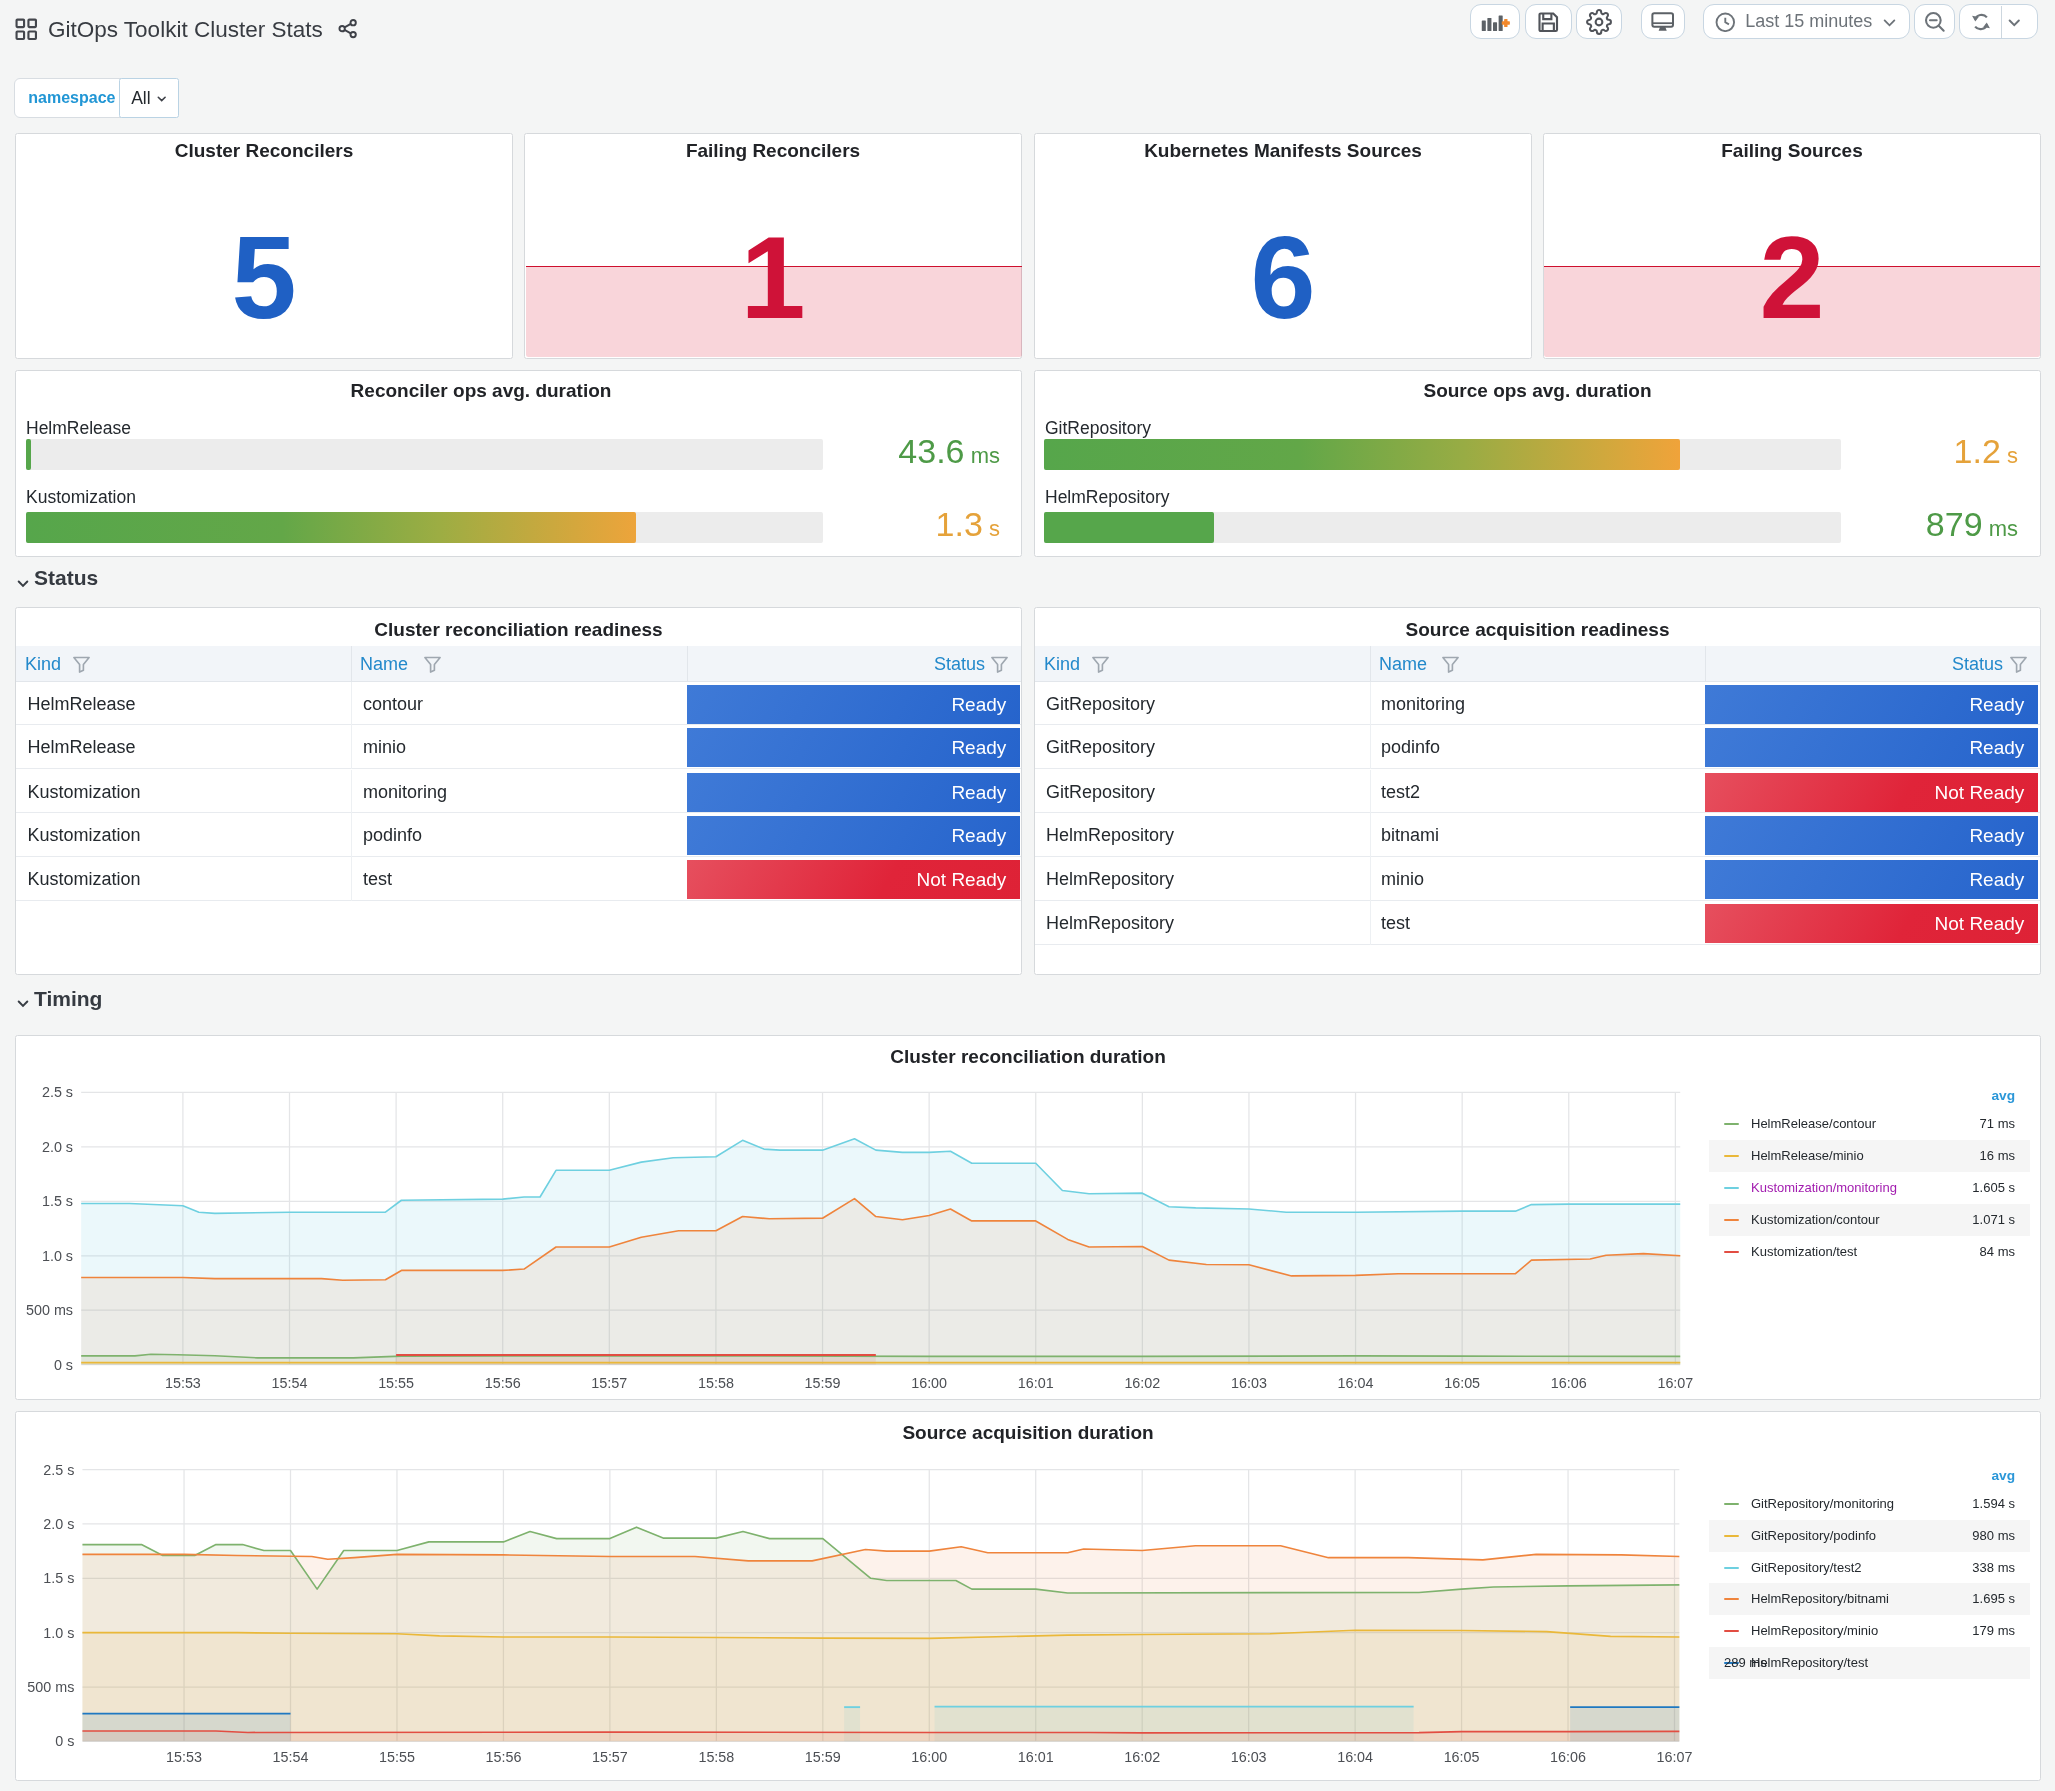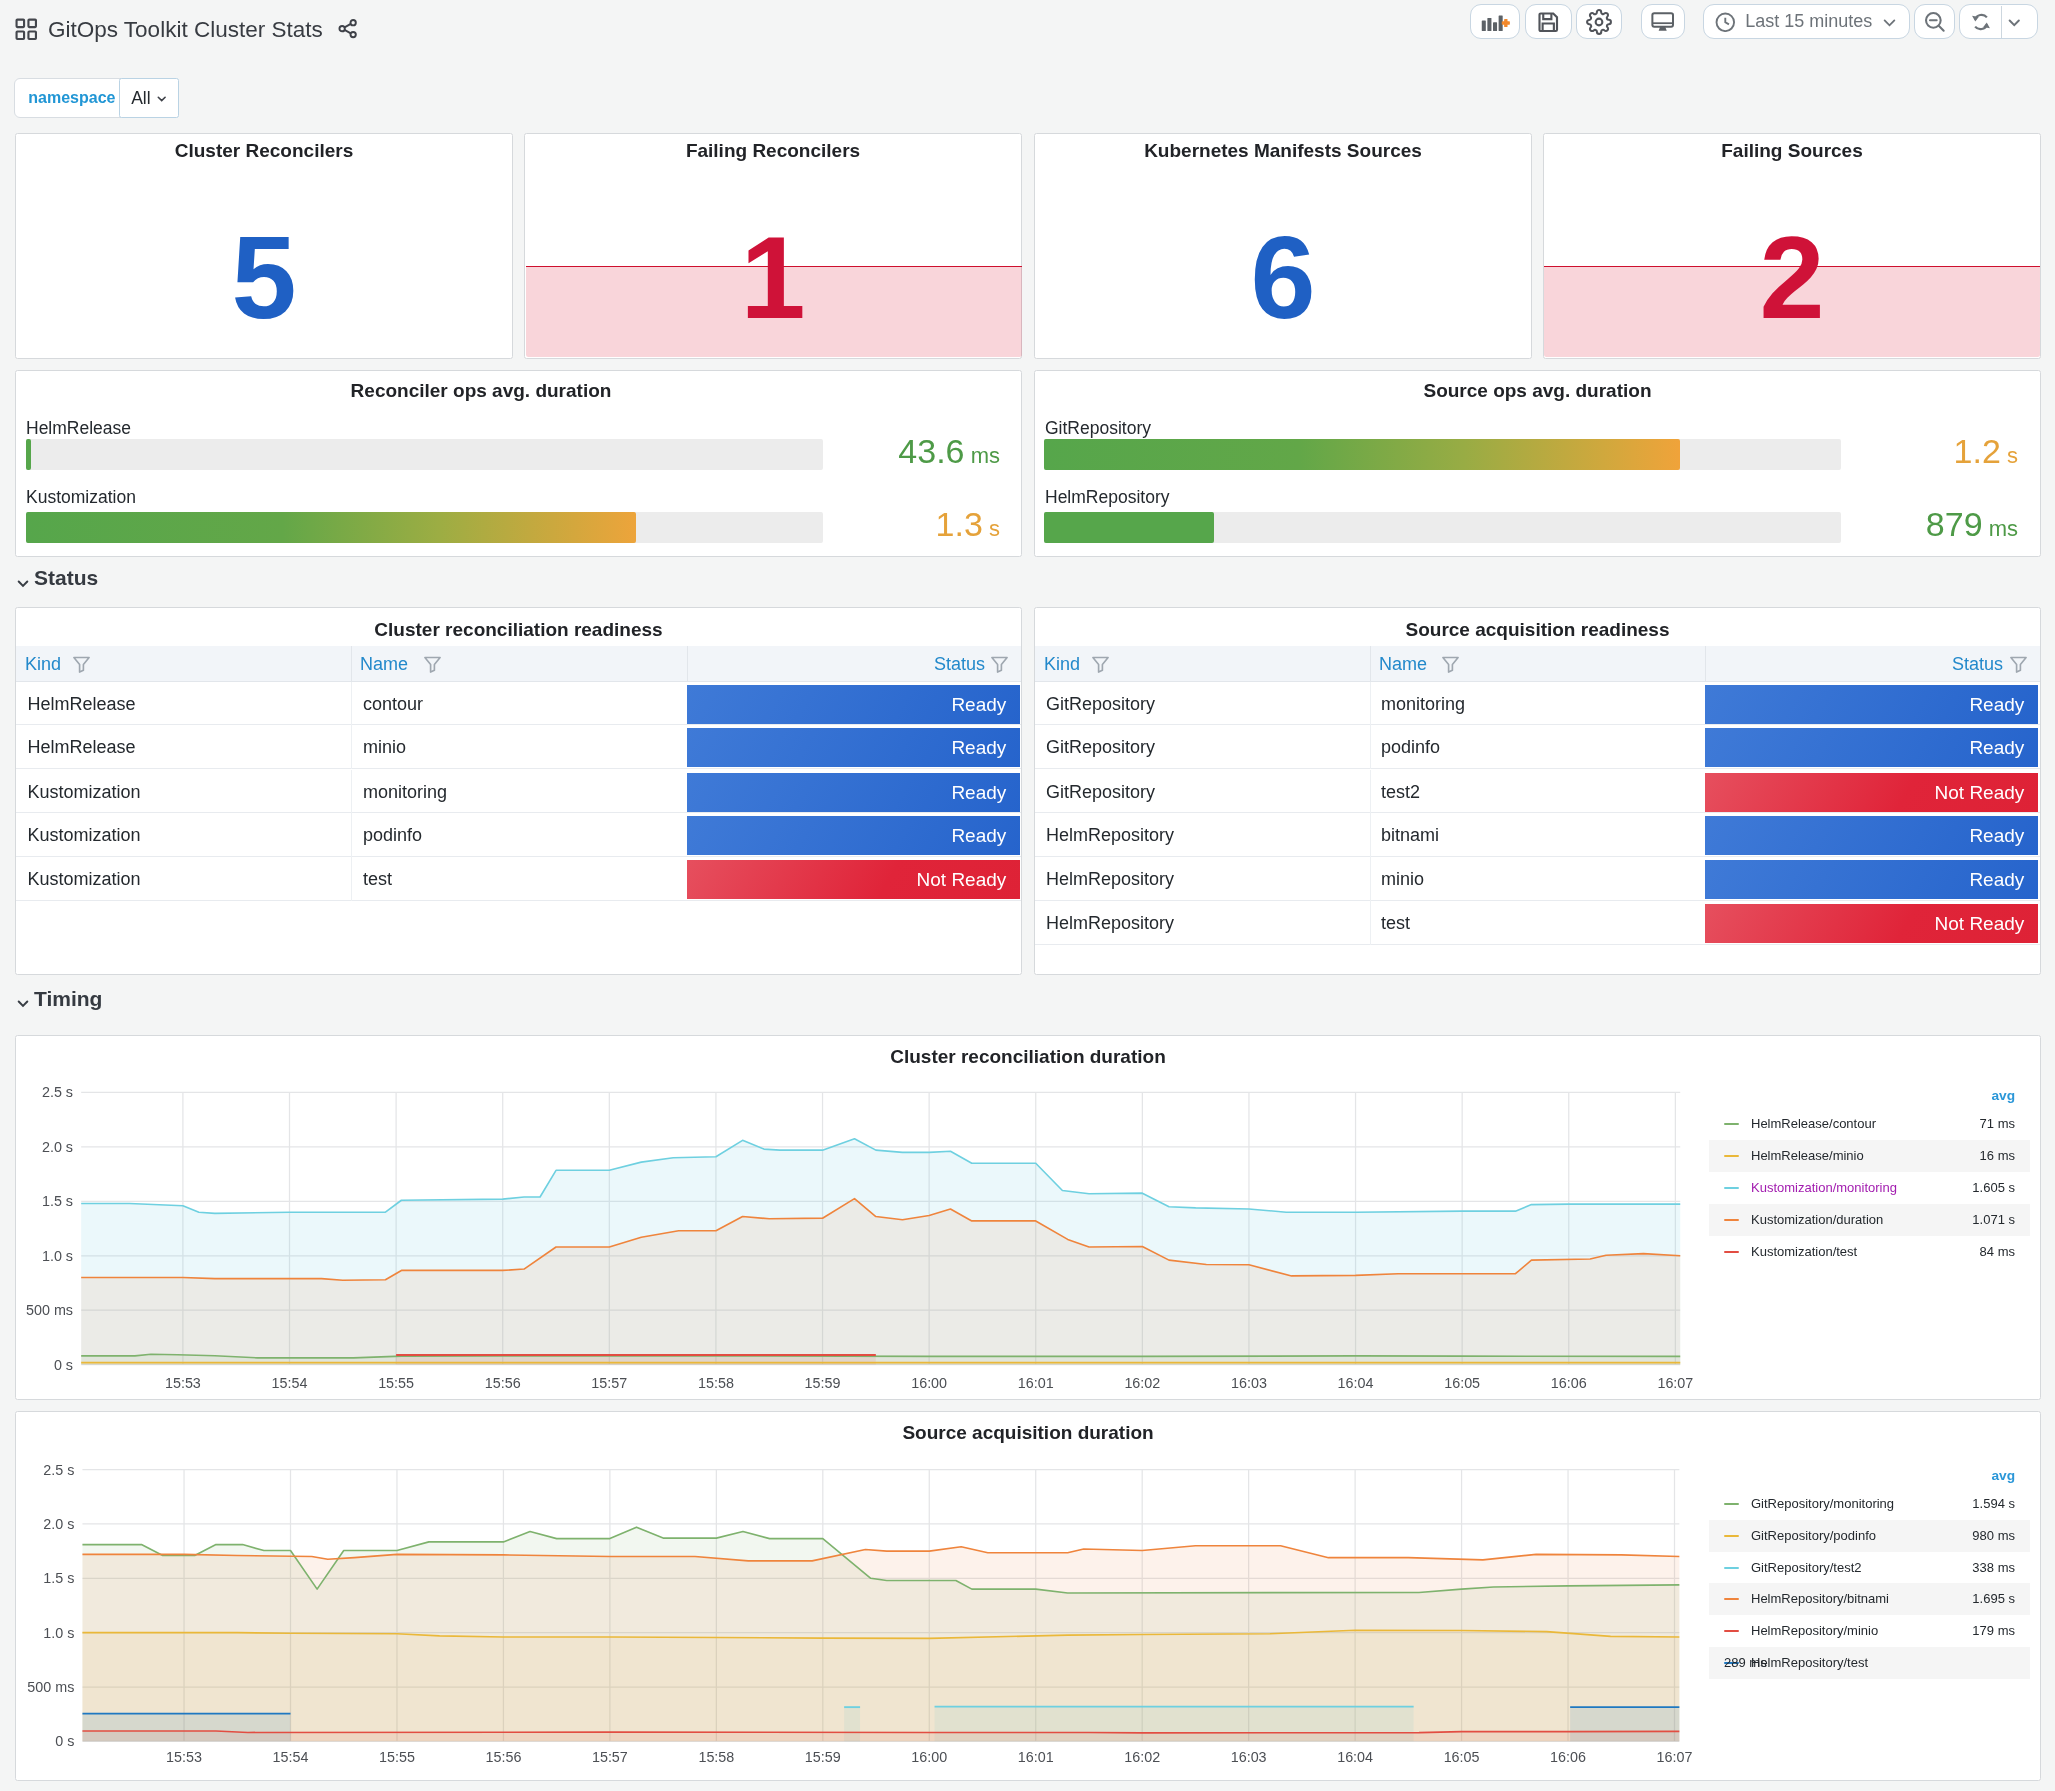--- a/index.html
+++ b/index.html
@@ -311,21 +311,21 @@
 <div style="position:absolute;left:1709px;top:1172px;width:321px;height:32px;"></div>
 <div style="position:absolute;left:1724px;top:1172px;width:15px;height:32px;display:flex;align-items:center">
     <div style="width:15px;height:2.5px;background:#6ED0E0;border-radius:1.2px"></div>
   </div>
 <div style="position:absolute;left:1751px;top:1172px;height:32px;line-height:32px;font-size:13px;color:#a21caf">Kustomization/monitoring</div>
 <div style="position:absolute;left:1724px;top:1172px;width:291px;height:32px;line-height:32px;font-size:13px;color:#24292e;text-align:right">1.605 s</div>
 <div style="position:absolute;left:1709px;top:1204px;width:321px;height:32px;background:#f5f5f5;"></div>
 <div style="position:absolute;left:1724px;top:1204px;width:15px;height:32px;display:flex;align-items:center">
     <div style="width:15px;height:2.5px;background:#EF843C;border-radius:1.2px"></div>
   </div>
-<div style="position:absolute;left:1751px;top:1204px;height:32px;line-height:32px;font-size:13px;color:#24292e">Kustomization/duration</div>
+<div style="position:absolute;left:1751px;top:1204px;height:32px;line-height:32px;font-size:13px;color:#24292e">Kustomization/contour</div>
 <div style="position:absolute;left:1724px;top:1204px;width:291px;height:32px;line-height:32px;font-size:13px;color:#24292e;text-align:right">1.071 s</div>
 <div style="position:absolute;left:1709px;top:1236px;width:321px;height:32px;"></div>
 <div style="position:absolute;left:1724px;top:1236px;width:15px;height:32px;display:flex;align-items:center">
     <div style="width:15px;height:2.5px;background:#E24D42;border-radius:1.2px"></div>
   </div>
 <div style="position:absolute;left:1751px;top:1236px;height:32px;line-height:32px;font-size:13px;color:#24292e">Kustomization/test</div>
 <div style="position:absolute;left:1724px;top:1236px;width:291px;height:32px;line-height:32px;font-size:13px;color:#24292e;text-align:right">84 ms</div>
 <div class="panel" style="left:15px;top:1411px;width:2026px;height:370px"></div>
 <div class="ptitle" style="left:15px;top:1422px;width:2026px">Source acquisition duration</div>
 <svg style="position:absolute;left:15px;top:1411px" width="2026" height="369" viewBox="0 0 3246 592">

